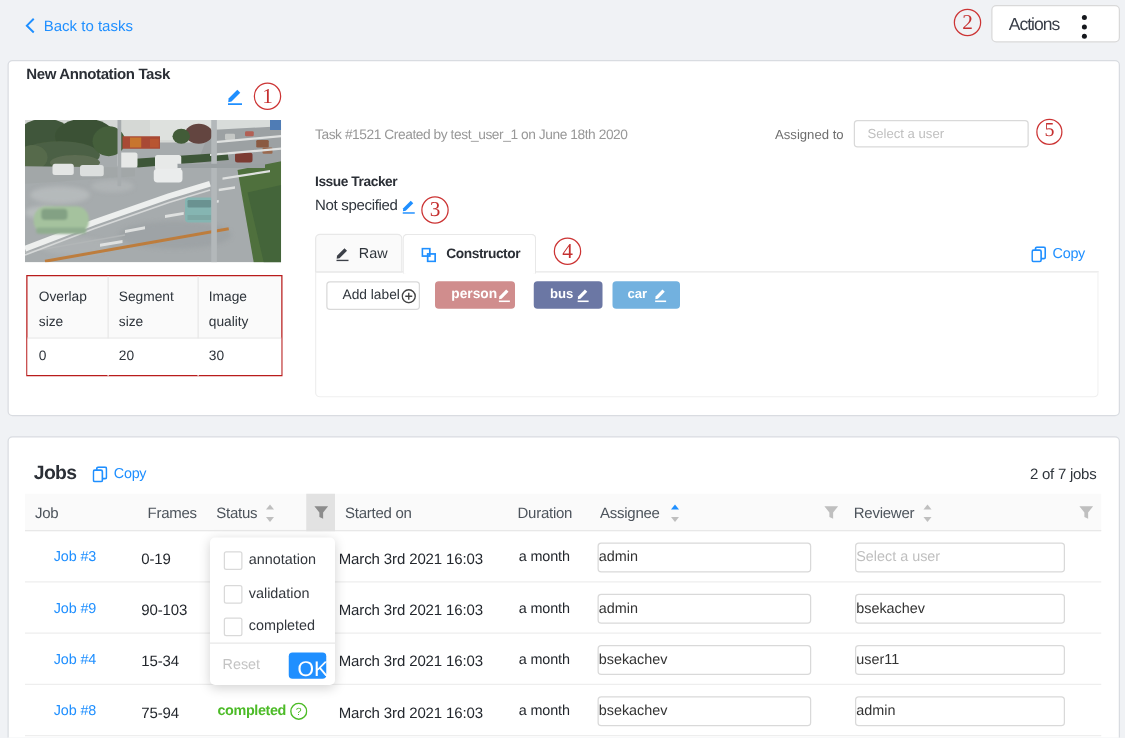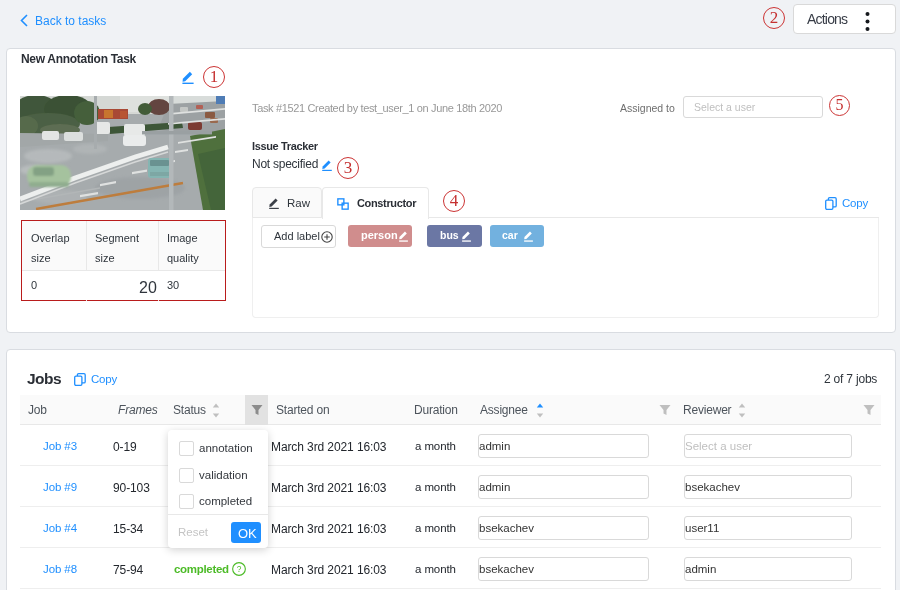--- a/index.html
+++ b/index.html
@@ -140,21 +140,21 @@
 
 <div class="abs" style="left:21px;top:220px;width:205px;height:81px;border:1px solid #b91c1c;background:#fafafa;">
   <div class="abs" style="left:0;top:0;width:100%;height:50px;border-bottom:1px solid #e8e8e8;"></div>
   <div class="abs" style="left:64px;top:0;width:1px;height:80px;background:#e8e8e8;"></div>
   <div class="abs" style="left:136px;top:0;width:1px;height:80px;background:#e8e8e8;"></div>
   <div class="abs" style="left:0;top:50px;width:100%;height:29px;background:#fff;"></div>
   <span class="abs" style="left:9px;top:7px;width:52px;font-size:11px;line-height:20px;color:#2f353c;">Overlap size</span>
   <span class="abs" style="left:73px;top:7px;width:56px;font-size:11px;line-height:20px;color:#2f353c;">Segment size</span>
   <span class="abs" style="left:145px;top:7px;width:50px;font-size:11px;line-height:20px;color:#2f353c;">Image quality</span>
   <span class="abs" style="left:9px;top:58px;font-size:11px;color:#2f353c;">0</span>
-  <span class="abs" style="left:73px;top:58px;font-size:16px;color:#2f353c;margin-left:44px;">20</span>
+  <span class="abs" style="left:73px;top:58px;font-size:11px;color:#2f353c;">20</span>
   <span class="abs" style="left:145px;top:58px;font-size:11px;color:#2f353c;">30</span>
 </div>
 
 <span class="abs" style="left:252px;top:102px;font-size:11px;letter-spacing:-0.35px;color:#989898;">Task #1521 Created by test_user_1 on June 18th 2020</span>
 <span class="abs" style="left:620px;top:102px;font-size:10.5px;color:#6e6e6e;">Assigned to</span>
 <div class="inputbox" style="left:683px;top:96px;width:140px;height:22px;font-size:10.5px;padding-left:10px;">
     <span class="ph">Select a user</span>
   </div>
 <div class="circ" style="left:829px;top:95px;width:21px;height:21px;font-size:16px;line-height:18px;">5</div>
 
@@ -227,21 +227,21 @@
 <svg class="abs" style="left:74px;top:373px;" width="12" height="13" viewBox="0 0 12 13">
   <rect x="3.4" y="0.7" width="7.8" height="9.2" rx="1.2" fill="none" stroke="#1f8fff" stroke-width="1.3"></rect>
   <rect x="0.7" y="3.1" width="7.2" height="9.2" rx="1.2" fill="#fff" stroke="#1f8fff" stroke-width="1.3"></rect>
 </svg>
 <span class="abs blue" style="left:91px;top:373px;font-size:11.5px;letter-spacing:-0.2px;">Copy</span>
 <span class="abs" style="left:824px;top:372px;font-size:12px;letter-spacing:-0.2px;color:#2f353c;">2 of 7 jobs</span>
 
 <div class="abs" style="left:20px;top:395px;width:861px;height:30px;background:#fafafa;border-bottom:1px solid #e8e8e8;"></div>
 <div class="abs" style="left:245px;top:395px;width:23px;height:30px;background:#e2e2e2;"></div>
 <span class="hdr" style="left:28px;top:403px;">Job</span>
-<span class="hdr" style="left:118px;top:403px;font-style:italic;">Frames</span>
+<span class="hdr" style="left:118px;top:403px;">Frames</span>
 <span class="hdr" style="left:173px;top:403px;">Status</span>
 <svg class="sorter" style="left:212px;top:403px;" viewBox="0 0 8 15">
   <path d="M4 0.5 L7.2 4.5 H0.8 Z" fill="#bfbfbf"></path>
     <path d="M4 14.5 L0.8 10.5 H7.2 Z" fill="#bfbfbf"></path>
 </svg>
 <svg class="funnel" style="left:251px;top:404px;" viewBox="0 0 12 12">
     <path d="M0.5 1 H11.5 L7.5 6 V11 L4.5 9.5 V6 Z" fill="#8c8c8c"></path>
   </svg>
 <span class="hdr" style="left:276px;top:403px;">Started on</span>
 <span class="hdr" style="left:414px;top:403px;">Duration</span>
@@ -305,15 +305,15 @@
 <div class="abs" style="left:168px;top:430px;width:100px;height:118px;background:#fff;border-radius:4px;box-shadow:0 2px 9px rgba(0,0,0,0.18);">
   <div class="abs" style="left:11px;top:11px;width:15px;height:15px;border:1px solid #d9d9d9;border-radius:2px;background:#fff;"></div>
   <span class="abs" style="left:31px;top:12px;font-size:11.5px;color:#33373d;">annotation</span>
   <div class="abs" style="left:11px;top:38px;width:15px;height:15px;border:1px solid #d9d9d9;border-radius:2px;background:#fff;"></div>
   <span class="abs" style="left:31px;top:39px;font-size:11.5px;color:#33373d;">validation</span>
   <div class="abs" style="left:11px;top:64px;width:15px;height:15px;border:1px solid #d9d9d9;border-radius:2px;background:#fff;"></div>
   <span class="abs" style="left:31px;top:65px;font-size:11.5px;color:#33373d;">completed</span>
   <div class="abs" style="left:0;top:84px;width:100px;height:1px;background:#e8e8e8;"></div>
   <span class="abs" style="left:10px;top:96px;font-size:11.5px;color:#c4c4c4;">Reset</span>
   <div class="abs" style="left:63px;top:92px;width:30px;height:21px;background:#1f8fff;border-radius:3px;">
-    <span class="abs" style="left:7px;top:4px;font-size:13px;color:#fff;">OK</span>
+    <span class="abs" style="left:7px;top:4px;font-size:17px;color:#fff;">OK</span>
   </div>
 </div>
 
 </body></html>

